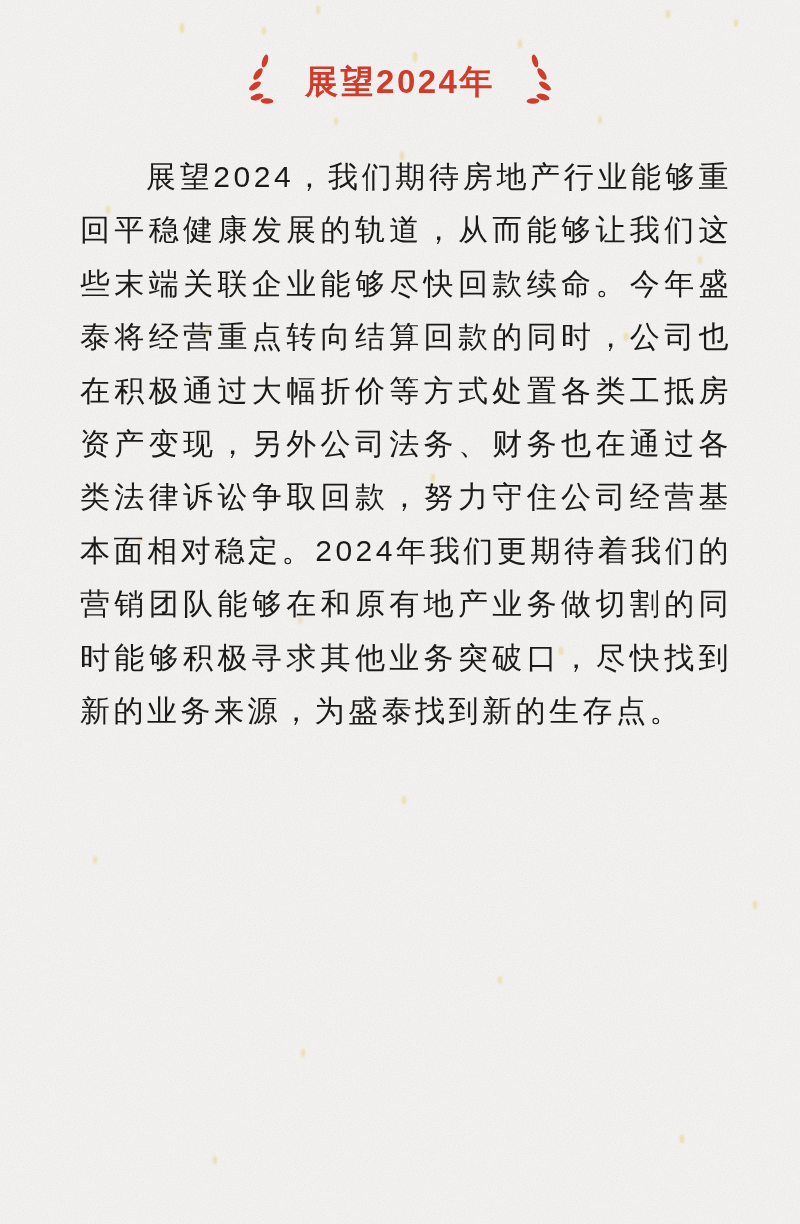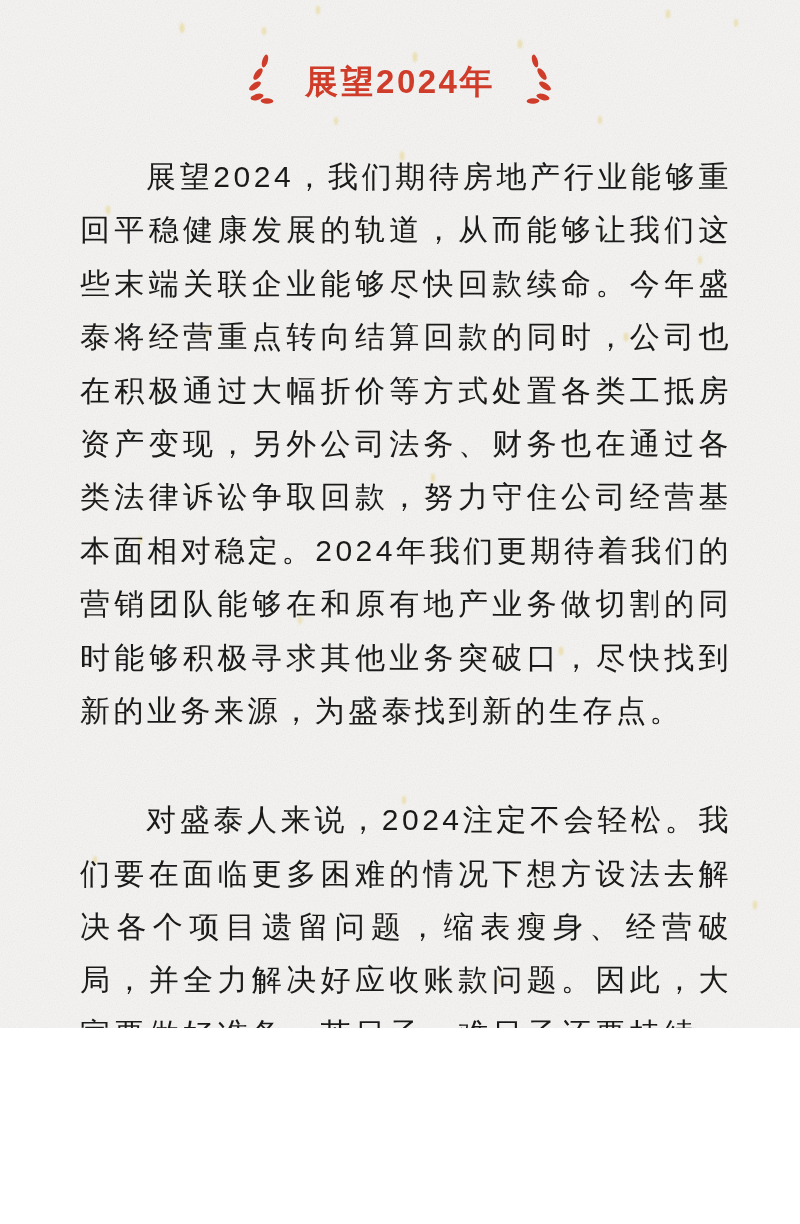--- a/index.html
+++ b/index.html
@@ -1,19 +1,19 @@
 <!DOCTYPE html>
 <html><head>
 <meta charset="utf-8">
 <style>
   html, body { margin: 0; padding: 0; }
   .page {
     position: relative;
     width: 800px;
-    height: 1028px;
+    height: 1224px;
     overflow: hidden;
     background: #f5f4f2;
     color: #1a1a1a;
     font-family: "Liberation Sans", "DejaVu Sans", sans-serif;
   }
   .texture {
     position: absolute;
     left: 0; top: 0;
     width: 800px; height: 1224px;
     z-index: 0;
@@ -125,16 +125,15 @@
         <ellipse cx="7" cy="35" rx="3" ry="6.8" transform="rotate(56 7 35)"></ellipse>
         <ellipse cx="9" cy="46" rx="3" ry="6.6" transform="rotate(74 9 46)"></ellipse>
         <ellipse cx="19" cy="50" rx="2.7" ry="6.4" transform="rotate(92 19 50)"></ellipse>
       </g>
     </svg>
 
   </header>
 
   <main class="body">
     <p class="para">展望2024，我们期待房地产行业能够重回平稳健康发展的轨道，从而能够让我们这些末端关联企业能够尽快回款续命。今年盛泰将经营重点转向结算回款的同时，公司也在积极通过大幅折价等方式处置各类工抵房资产变现，另外公司法务、财务也在通过各类法律诉讼争取回款，努力守住公司经营基本面相对稳定。2024年我们更期待着我们的营销团队能够在和原有地产业务做切割的同时能够积极寻求其他业务突破口，尽快找到新的业务来源，为盛泰找到新的生存点。</p>
-    <p class="para">对盛泰人来说，2024注定不会轻松。我们要在面临更多困难的情况下想方设法去解决各个项目遗留问题，缩表瘦身、经营破局，并全力解决好应收账款问题。因此，大家要做好准备，苦日子、难日子还要持续一段时间。</p>
   </main>
 
 </div>
 
 </body></html>

